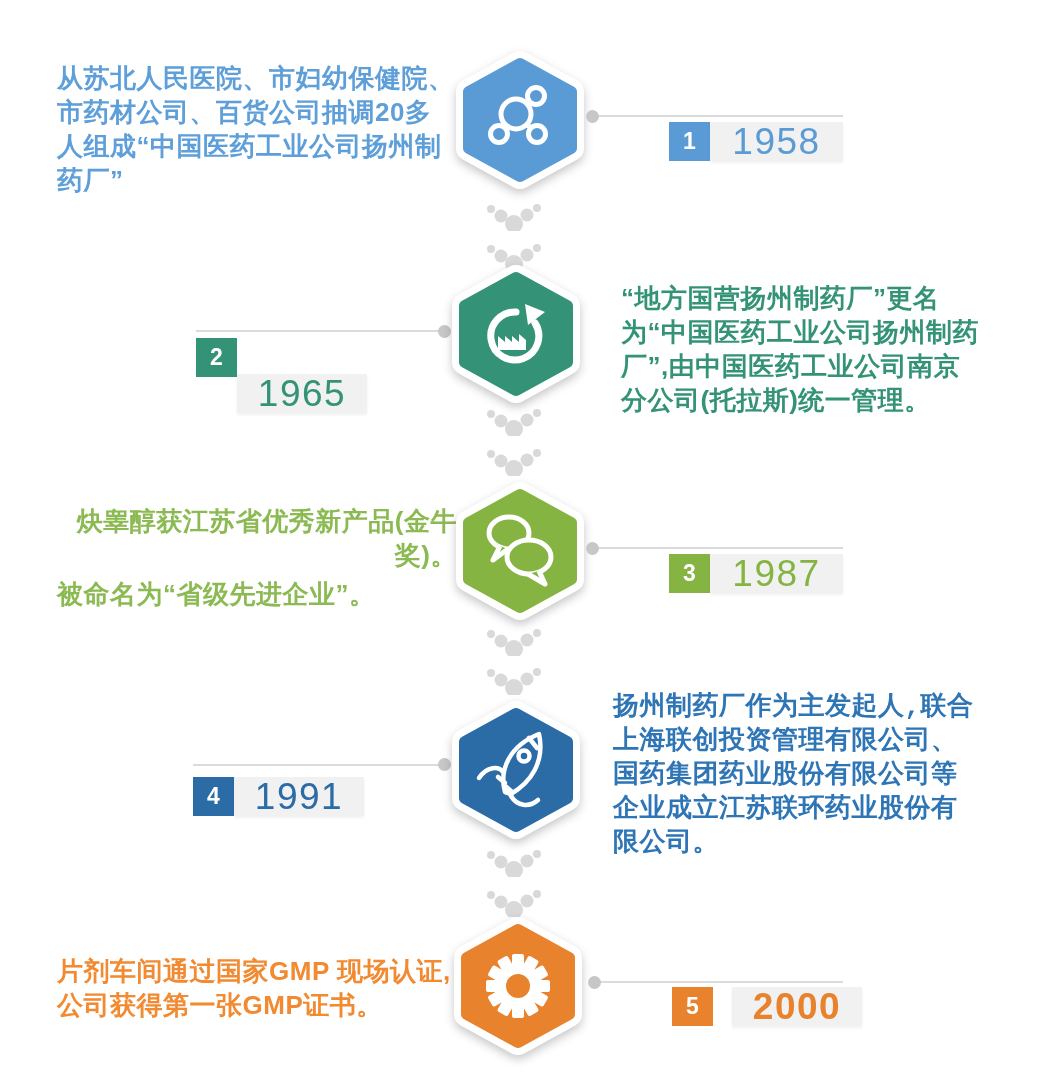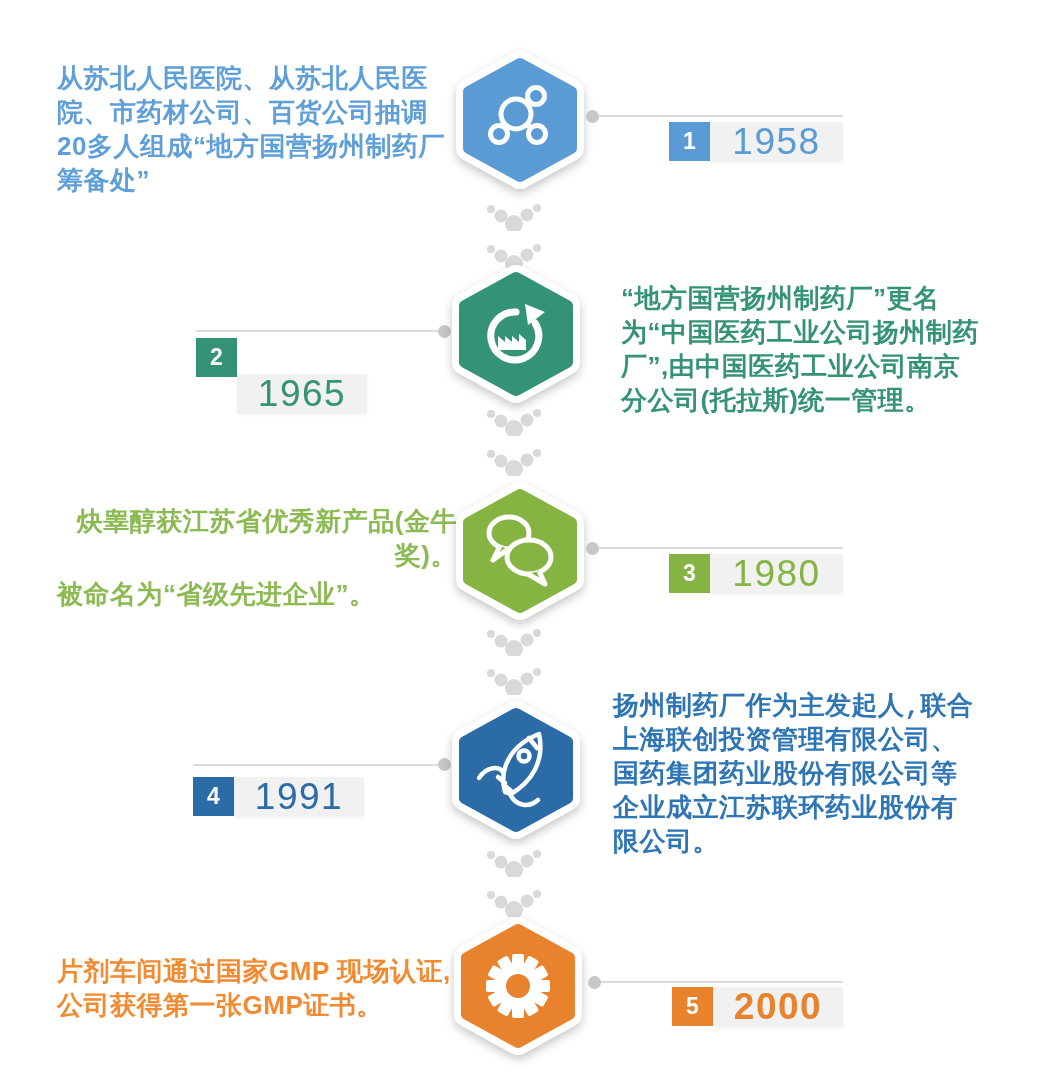--- a/index.html
+++ b/index.html
@@ -10,30 +10,30 @@
   .hex{position:absolute;width:150px;height:156px;filter:drop-shadow(0 4px 5px rgba(0,0,0,0.22));}
   .line{position:absolute;height:2px;background:#DBDBDB;}
   .dot{position:absolute;width:13px;height:13px;border-radius:50%;background:#C7C7C7;}
   .num{position:absolute;width:41px;height:39px;line-height:39px;text-align:center;
        color:#ffffff;font-size:23px;font-weight:700;}
   .yearbox{position:absolute;height:39px;line-height:39px;text-align:center;background:#F1F1F1;
        font-size:37px;letter-spacing:1.5px;box-shadow:0 2px 3px rgba(0,0,0,0.06);}
   .bg1{background:#5B9BD5;} .bg2{background:#349377;} .bg3{background:#85B443;}
   .bg4{background:#2B6CA7;} .bg5{background:#E8822D;}
   .y1{color:#5B9BD5;} .y2{color:#349377;margin-top:36px;} .y3{color:#85B443;} .y4{color:#2B6CA7;}
-  .y5{color:#E8822D;font-weight:700;}
+  .y5{color:#E8822D;font-weight:700;margin-left:19px;}
   .chev{position:absolute;width:64px;height:28px;}
 </style>
 </head>
 <body>
 
 <div class="canvas">
 
   <section>
-    <div class="para c1" style="left:57px;top:61px;width:400px;">从苏北人民医院、从苏北人民医院、市药材公司、百货公司抽调20多人组成“地方国营扬州制药厂筹备处”</div>
+    <div class="para c1" style="left:57px;top:61px;width:400px;">从苏北人民医院、市妇幼保健院、市药材公司、百货公司抽调20多人组成“中国医药工业公司扬州制药厂”</div>
 
     <svg class="hex" style="left:445px;top:42px;" viewBox="0 0 150 156">
       <polygon points="75,22 126,50 126,106 75,134 24,106 24,50" fill="#ffffff" stroke="#ffffff" stroke-width="26" stroke-linejoin="round"></polygon>
       <polygon points="75,22 126,50 126,106 75,134 24,106 24,50" fill="#5B9BD5" stroke="#5B9BD5" stroke-width="12" stroke-linejoin="round"></polygon>
       <g stroke="#ffffff" stroke-width="5" fill="none" stroke-linecap="round">
         <line x1="72" y1="73" x2="91" y2="54"></line>
         <line x1="72" y1="73" x2="54" y2="92"></line>
         <line x1="72" y1="73" x2="92" y2="92"></line>
         <circle cx="71" cy="72" r="15" fill="#5B9BD5"></circle>
         <circle cx="91" cy="54" r="8.5" fill="#5B9BD5"></circle>
@@ -114,21 +114,21 @@
         <ellipse cx="64" cy="60" rx="20" ry="16"></ellipse>
         <path d="M55,73 L48,87 L63,76"></path>
         <ellipse cx="84" cy="84" rx="22" ry="17"></ellipse>
         <path d="M94,98 L100,111 L83,101"></path>
       </g>
     </svg>
 
     <div class="line" style="left:592px;top:547px;width:251px;"></div>
     <div class="dot" style="left:586px;top:542px;"></div>
     <div class="num bg3" style="left:669px;top:554px;">3</div>
-    <div class="yearbox y3" style="left:710px;top:554px;width:133px;">1980</div>
+    <div class="yearbox y3" style="left:710px;top:554px;width:133px;">1987</div>
   </section>
 
   <svg class="chev" style="left:482px;top:628px;" viewBox="0 0 64 28">
     <g fill="#D9D9D9">
         <circle cx="9" cy="6" r="4"></circle>
         <circle cx="19" cy="13" r="6.5"></circle>
         <circle cx="32" cy="21" r="9"></circle>
         <circle cx="45" cy="12" r="6.5"></circle>
         <circle cx="55" cy="5" r="4"></circle>
       </g>

